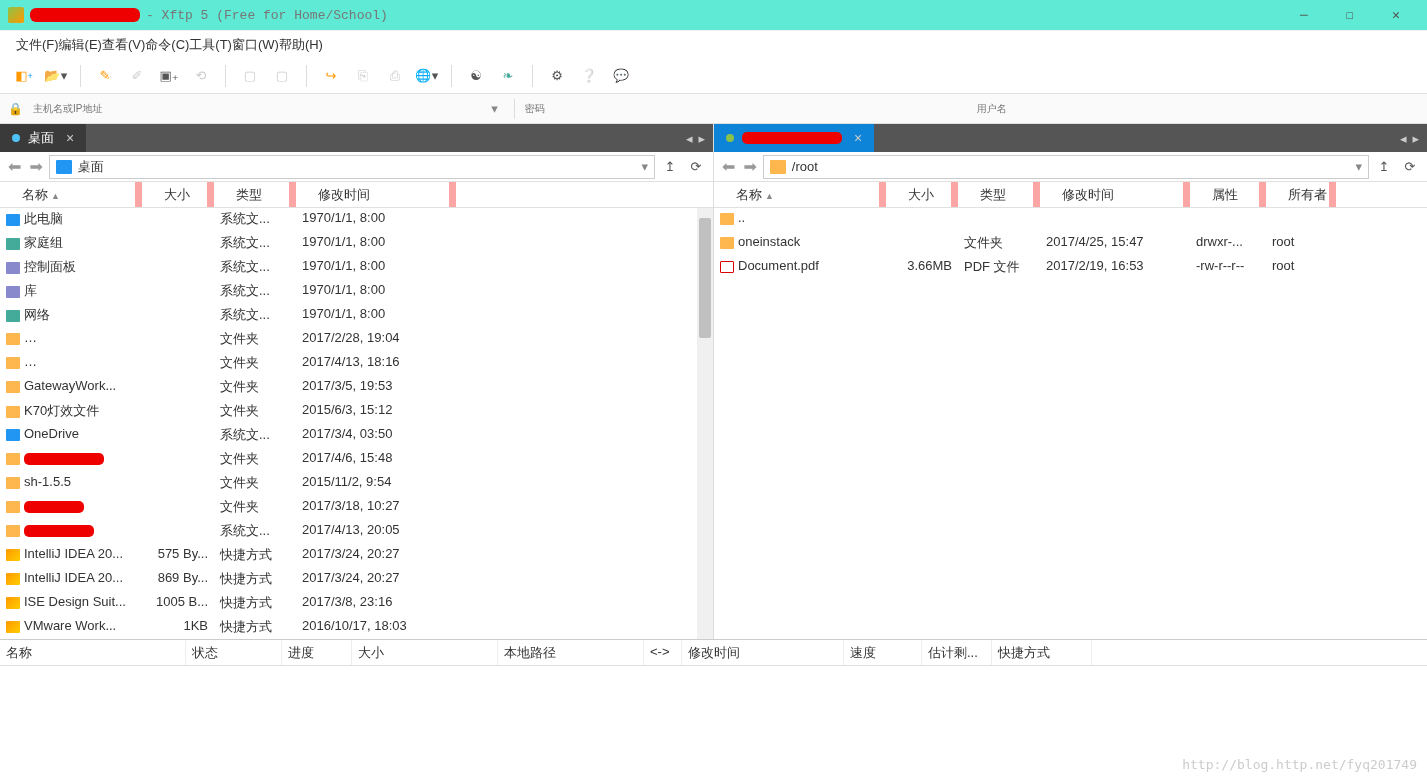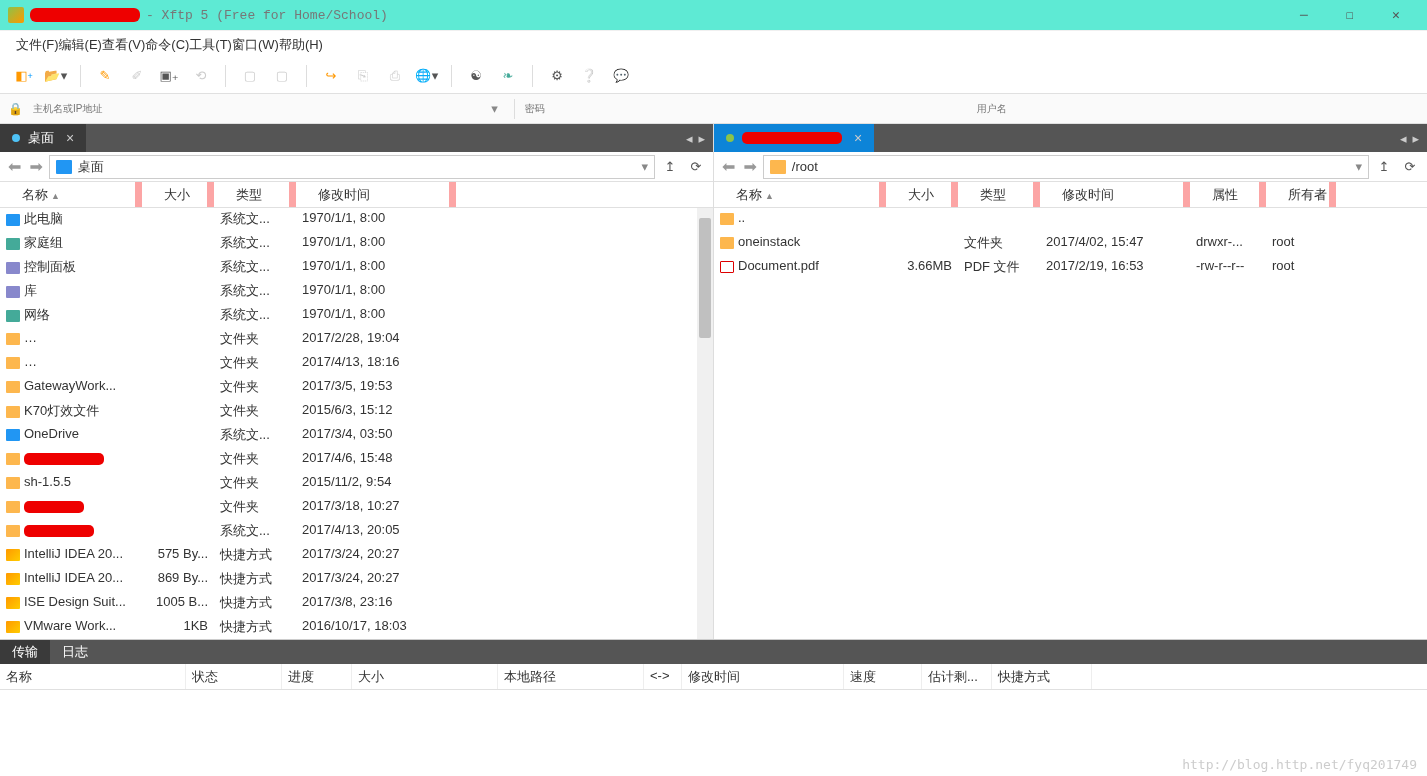--- a/index.html
+++ b/index.html
@@ -317,42 +317,38 @@
             <div class="c-size-r"></div>
             <div class="c-type-r"></div>
             <div class="c-date-r"></div>
             <div class="c-attr-r"></div>
             <div class="c-owner-r"></div>
           </div>
           <div class="grow">
             <div class="c-name-r"><span class="ico ico-folder"></span>oneinstack</div>
             <div class="c-size-r"></div>
             <div class="c-type-r">文件夹</div>
-            <div class="c-date-r">2017/4/02, 15:47</div>
+            <div class="c-date-r">2017/4/25, 15:47</div>
             <div class="c-attr-r">drwxr-...</div>
             <div class="c-owner-r">root</div>
           </div>
           <div class="grow">
             <div class="c-name-r"><span class="ico ico-pdf"></span>Document.pdf</div>
             <div class="c-size-r">3.66MB</div>
             <div class="c-type-r">PDF 文件</div>
             <div class="c-date-r">2017/2/19, 16:53</div>
             <div class="c-attr-r">-rw-r--r--</div>
             <div class="c-owner-r">root</div>
           </div>
         </div>
     </div>
   </div>
 </div>
 
 <div class="bottom">
-  <div class="btabs" id="btabs">
-      <div class="btab active">传输</div>
-      <div class="btab">日志</div>
-    </div>
   <div class="transferhead" id="thead">
       <div class="t-name">名称</div>
       <div class="t-stat">状态</div>
       <div class="t-prog">进度</div>
       <div class="t-size">大小</div>
       <div class="t-lp">本地路径</div>
       <div class="t-arrow">&lt;-&gt;</div>
       <div class="t-rp">修改时间</div>
       <div class="t-speed">速度</div>
       <div class="t-est">估计剩...</div>

